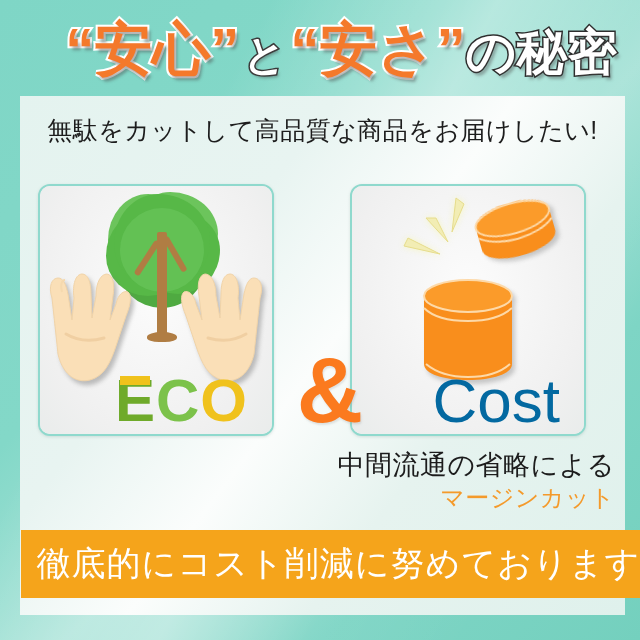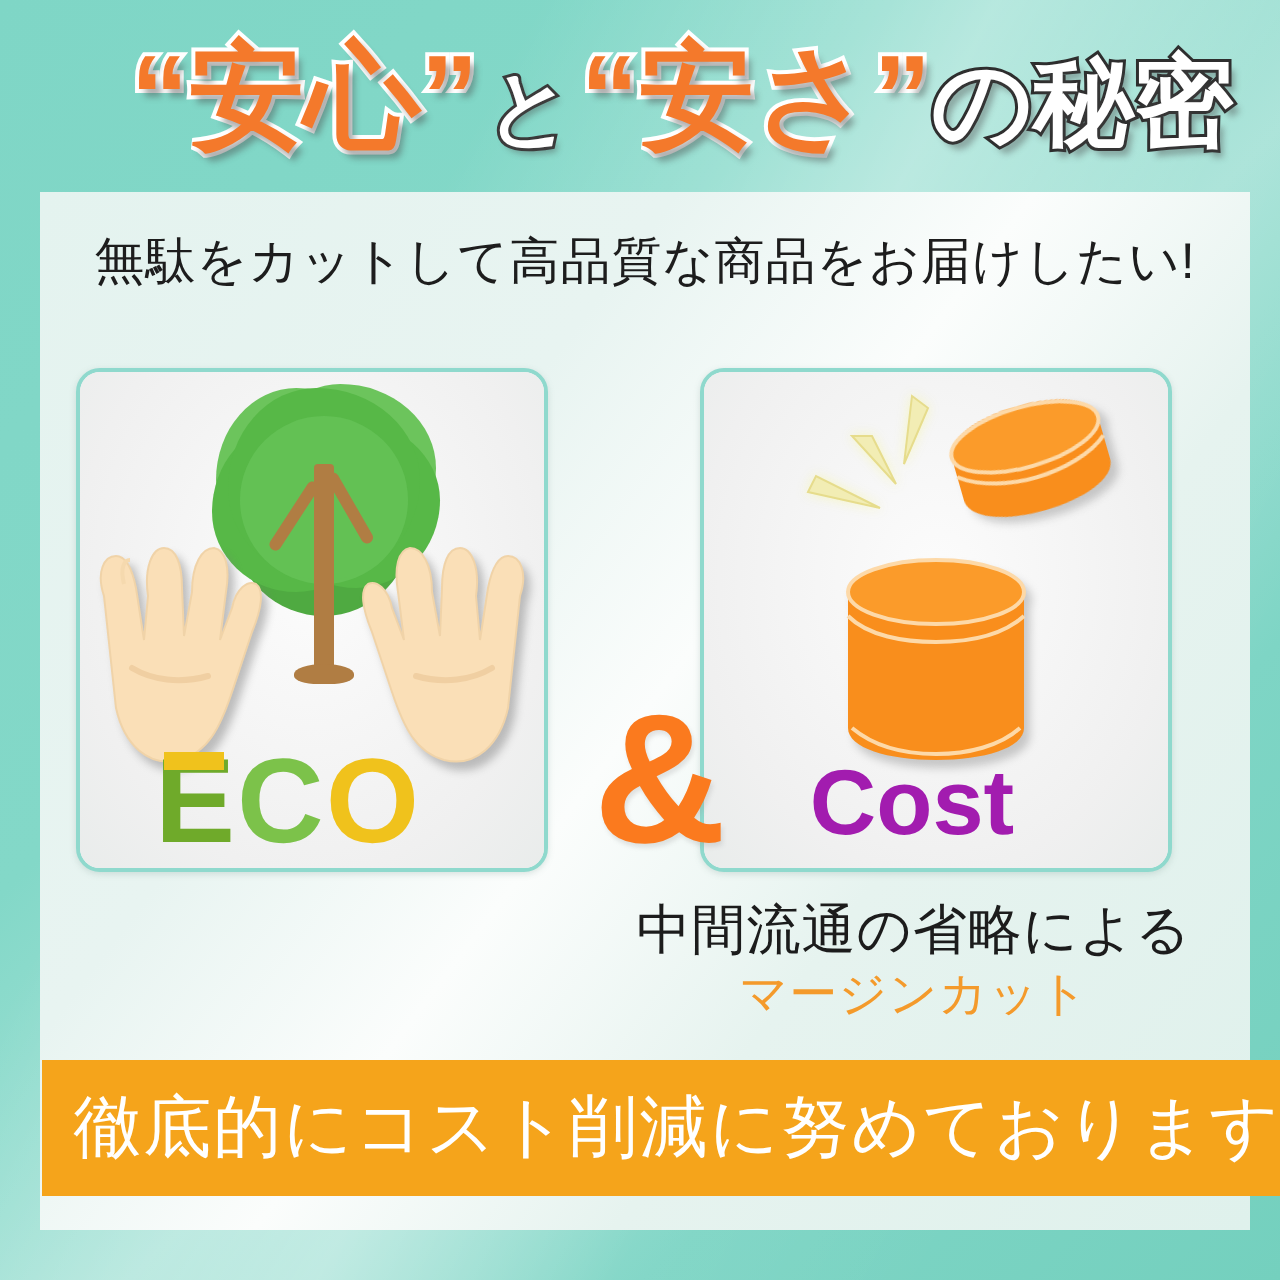--- a/index.html
+++ b/index.html
@@ -212,21 +212,21 @@
     height: 78px;
     filter: drop-shadow(0 0 3px rgba(245,245,190,0.9));
   }
 
   
   .word {
     position: absolute;
     left: 0;
     bottom: 2px;
     width: 208px;
-    text-align: center;
+    text-align: right;
     white-space: nowrap;
   }
   .eco-word {
     font-size: 60px;
     font-weight: bold;
     letter-spacing: 1px;
     line-height: 62px;
   }
   .eco-e { color: #6faa2a; position: relative; }
   .eco-e::after {
@@ -235,23 +235,23 @@
     left: 5px;
     top: 9px;
     width: 30px;
     height: 9px;
     background: #f0c21c;
   }
   .eco-c { color: #7cc24a; }
   .eco-o { color: #f0c21c; }
 
   .cost-word {
-    font-size: 46px;
-    font-weight: bold;
-    color: #a21caf;
+    font-size: 62px;
+    font-weight: normal;
+    color: #0369a1;
     line-height: 62px;
     letter-spacing: 0px;
   }
 
   
   .amp {
     position: absolute;
     left: 262px;
     top: 248px;
     width: 96px;
@@ -266,21 +266,21 @@
 
   
   .caption {
     position: absolute;
     top: 352px;
     width: 290px;
     text-align: center;
     white-space: nowrap;
   }
   .caption-left  { left: 0px; }
-  .caption-right { left: 292px; }
+  .caption-right { left: 305px; text-align: right; }
 
   .cap-main {
     font-size: 27px;
     line-height: 34px;
     color: #1c1c1c;
     letter-spacing: 0.5px;
   }
   .cap-main .orange { color: #f49a2b; }
   .cap-sub {
     font-size: 18px;

